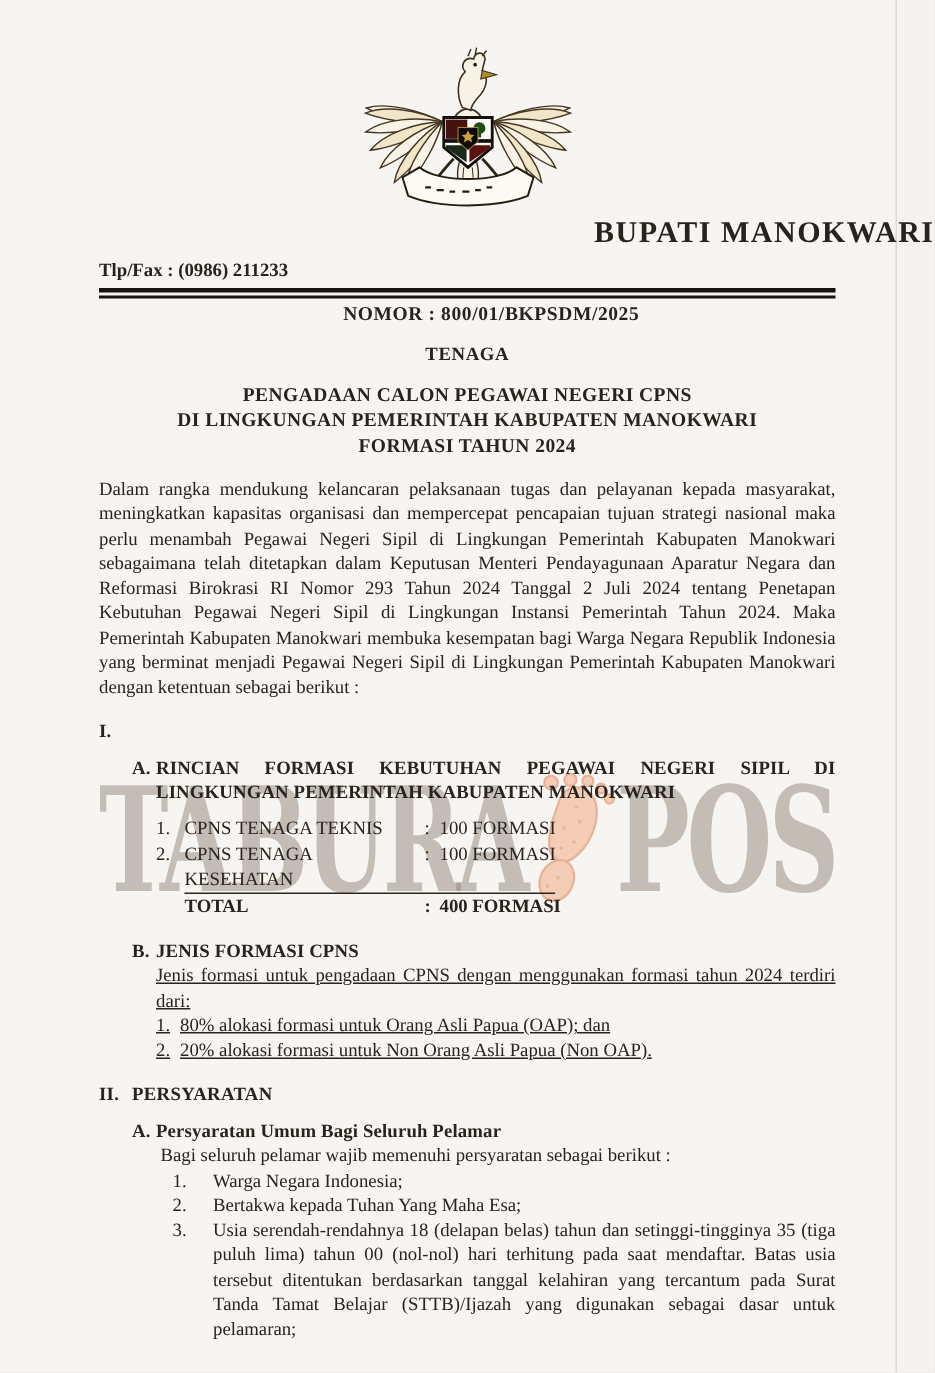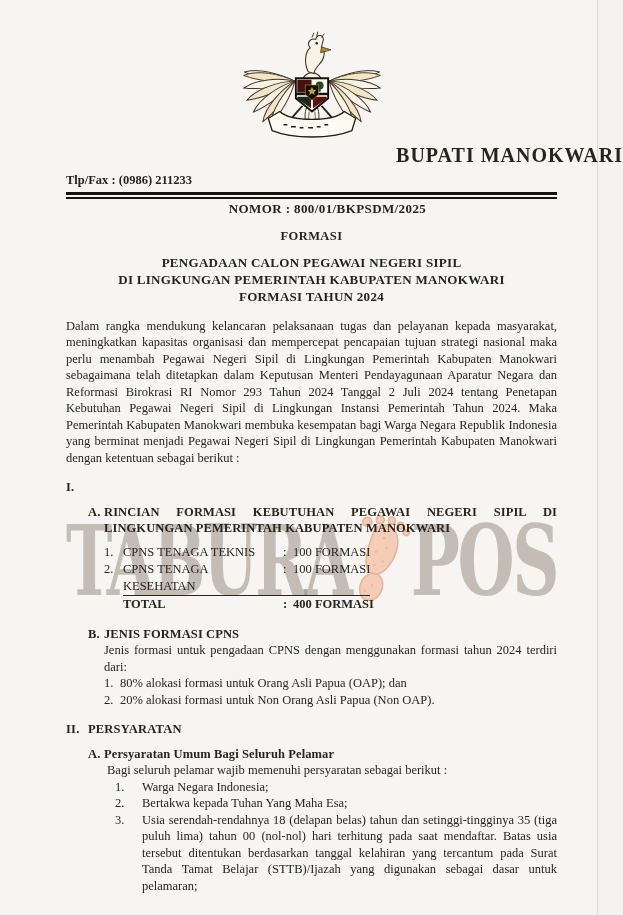--- a/index.html
+++ b/index.html
@@ -46,21 +46,21 @@
   
   .form-rows { margin:7px 0 0 16px; line-height:17px; }
   .form-row { display:flex; }
   .form-row.b { font-weight:700; }
   .fr-no { width:19px; flex:none; }
   .fr-line { display:flex; }
   .fr-line.u { border-bottom:1.5px solid #2b241d; }
   .fr-label { width:160px; flex:none; }
   .fr-sep { width:10px; flex:none; }
   
-  .sub-body  { margin-left:16px; text-align:justify; }
+  .sub-body  { margin-left:16px; text-align:justify;text-decoration:underline; }
   .sub2-body { margin-left:19px; }
   .ni  { display:flex; }
   .ni-no { width:16px; flex:none; }
   .ni-text { flex:1; }
   .list2 { margin-left:8px; }
   .list2 .ni-no { width:17px; margin-right:10px; }
   .list2 .ni-text { text-align:justify; }
   .sub-b { margin-top:13px; }
 </style>
 </head>
@@ -147,23 +147,23 @@
 
     <h1 class="letterhead-title">BUPATI MANOKWARI</h1>
 
     <div class="addr-row m">
       <span>Tlp/Fax : (0986) 211233</span>
     </div>
     <div class="rule m"></div>
 
     <div class="tb">
       <div class="tb-number">NOMOR : 800/01/BKPSDM/2025</div>
-      <div class="tb-about">FORMASI</div>
+      <div class="tb-about">TENAGA</div>
       <div class="tb-subject">
-        <div>PENGADAAN CALON PEGAWAI NEGERI SIPIL</div>
+        <div>PENGADAAN CALON PEGAWAI NEGERI CPNS</div>
         <div>DI LINGKUNGAN PEMERINTAH KABUPATEN MANOKWARI</div>
         <div>FORMASI TAHUN 2024</div>
       </div>
     </div>
 
     <p class="intro m">Dalam rangka mendukung kelancaran pelaksanaan tugas dan pelayanan kepada masyarakat, meningkatkan kapasitas organisasi dan mempercepat pencapaian tujuan strategi nasional maka perlu menambah Pegawai Negeri Sipil di Lingkungan Pemerintah Kabupaten Manokwari sebagaimana telah ditetapkan dalam Keputusan Menteri Pendayagunaan Aparatur Negara dan Reformasi Birokrasi RI Nomor 293 Tahun 2024 Tanggal 2 Juli 2024 tentang Penetapan Kebutuhan Pegawai Negeri Sipil di Lingkungan Instansi Pemerintah Tahun 2024. Maka Pemerintah Kabupaten Manokwari membuka kesempatan bagi Warga Negara Republik Indonesia yang berminat menjadi Pegawai Negeri Sipil di Lingkungan Pemerintah Kabupaten Manokwari dengan ketentuan sebagai berikut :</p>
 
     <div class="sec m">
       <div class="sec-head">
         <span class="sec-num">I.</span>

